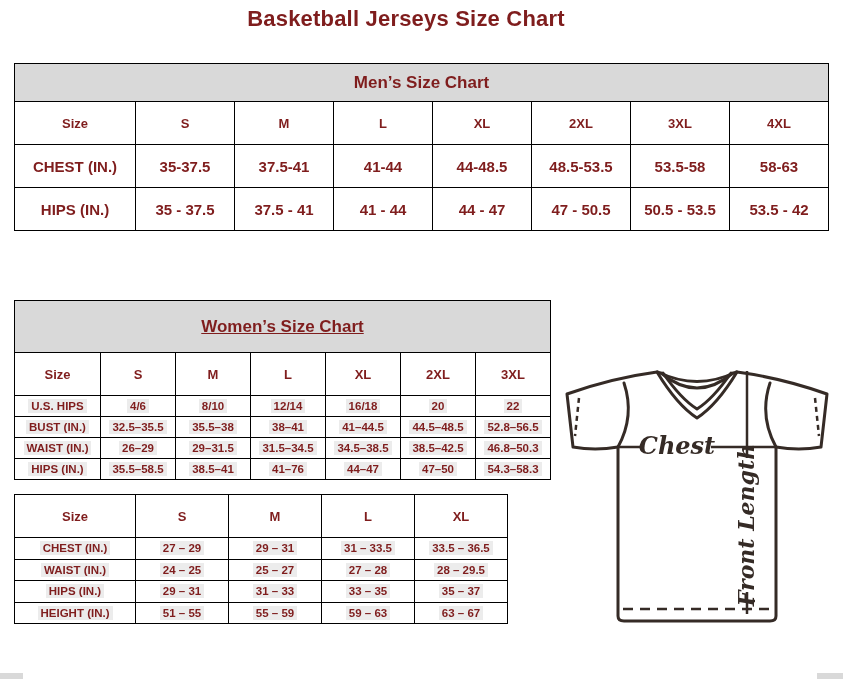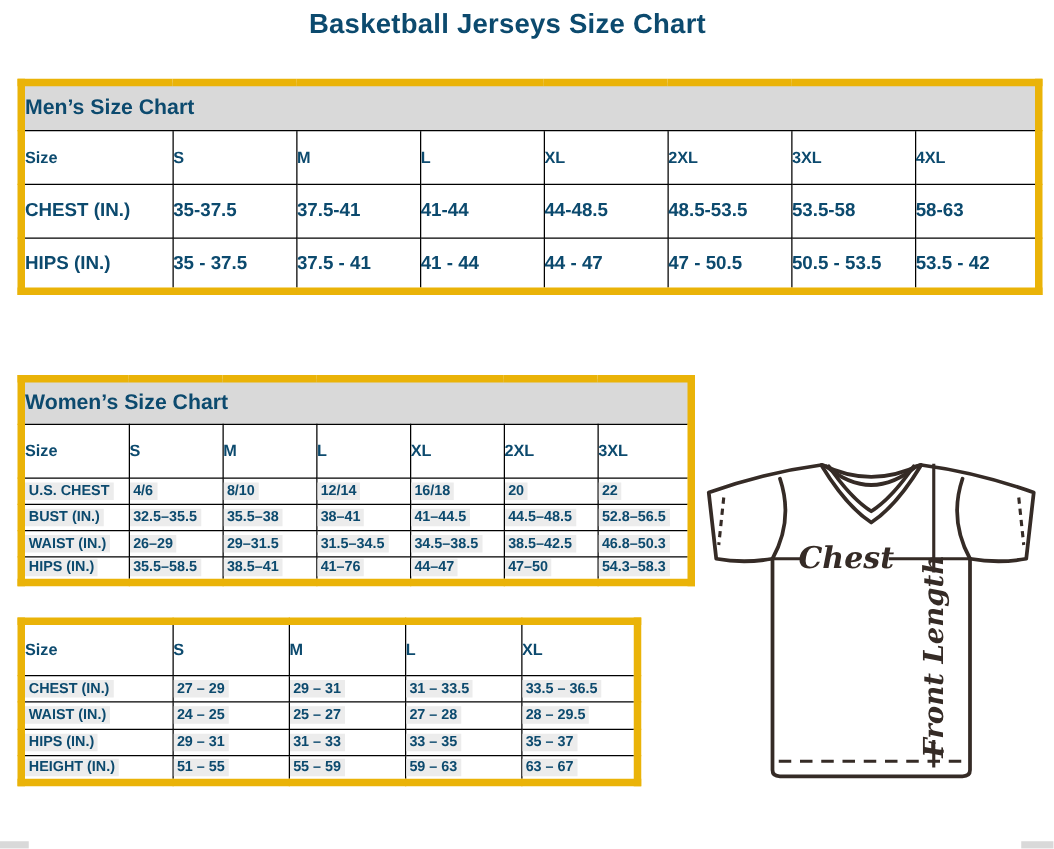--- a/index.html
+++ b/index.html
@@ -1,44 +1,44 @@
 <!DOCTYPE html>
 <html><head>
 <meta charset="utf-8">
 <style>
   * { margin:0; padding:0; box-sizing:border-box; }
   html,body { background:#ffffff; }
   .page {
     position:relative; width:843px; height:679px; overflow:hidden;
-    background:#ffffff; font-family:"Liberation Sans", sans-serif; color:#0c4a6e;
+    background:#ffffff; font-family:"Liberation Sans", sans-serif; color:#7f1d1d;
   }
   .page-title {
     position:absolute; top:6px; left:0; width:812px;
     text-align:center; font-size:22px; font-weight:bold; letter-spacing:0.2px;
   }
   table.size-table {
     position:absolute; border-collapse:collapse; table-layout:fixed;
-    text-align:left; font-weight:bold; background:#fff;
-    border:6px solid #eab308;
+    text-align:center; font-weight:bold; background:#fff;
+    border:1px solid #eab308;
   }
   table.size-table th, table.size-table td { border:1.5px solid #000; padding:0; }
   tr.band th { background:#d9d9d9; font-size:17px; }
   tr.cols th { font-size:13px;margin-top:12px; }
 
   
   .mens { left:14px; top:63px; }
   .mens col.c0 { width:121px; } .mens col.c { width:99px; }
   .mens tr.band th { height:38px; }
   .mens tr.cols th { height:43px; }
   .mens tbody td { height:43px; font-size:15px; }
 
   
   .womens { left:14px; top:300px; }
   .womens col.c0 { width:86px; } .womens col.c { width:75px; }
-  .womens tr.band th { height:36px; }
+  .womens tr.band th { height:52px;text-decoration:underline; }
   .womens tr.cols th { height:43px; }
   .womens tbody td { height:21px; font-size:11.5px; }
 
   
   .youth { left:14px; top:494px; }
   .youth col.c0 { width:121px; } .youth col.c { width:93px; }
   .youth tr.band th { height:37px; }
   .youth tr.cols th { height:43px; }
   .youth tbody td { height:21.5px; font-size:11.5px; }
 
@@ -128,21 +128,21 @@
         <th>S</th>
         <th>M</th>
         <th>L</th>
         <th>XL</th>
         <th>2XL</th>
         <th>3XL</th>
       </tr>
     </thead>
     <tbody>
       <tr>
-        <td><span class="hl">U.S. CHEST</span></td>
+        <td><span class="hl">U.S. HIPS</span></td>
         <td><span class="hl">4/6</span></td>
         <td><span class="hl">8/10</span></td>
         <td><span class="hl">12/14</span></td>
         <td><span class="hl">16/18</span></td>
         <td><span class="hl">20</span></td>
         <td><span class="hl">22</span></td>
       </tr>
       <tr>
         <td><span class="hl">BUST (IN.)</span></td>
         <td><span class="hl">32.5–35.5</span></td>

